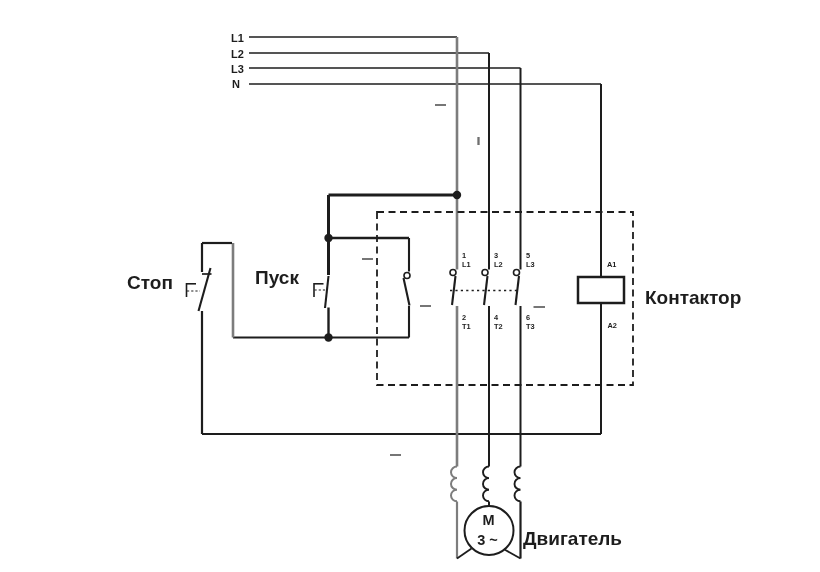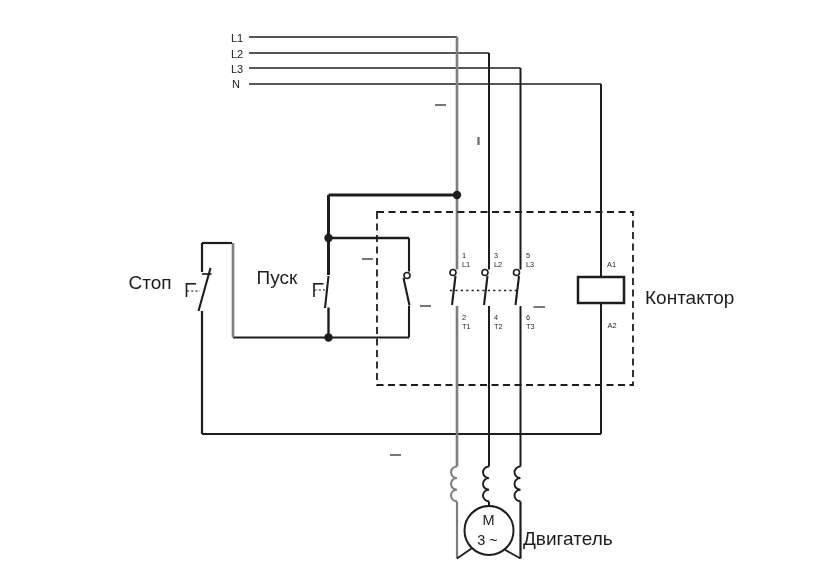--- a/index.html
+++ b/index.html
@@ -1,19 +1,20 @@
 <!DOCTYPE html>
 <html style="--line: #1d1d1d; --phase-l1: #7d7d7d; --text: #1d1d1d; --artifact: #6f6f6f; --background: #ffffff;"><head>
 <meta charset="utf-8">
 <style>
   html,body{margin:0;padding:0;background:#ffffff;}
   .stage{
     position:relative;width:800px;height:572px;overflow:hidden;
     background:var(--background,#ffffff);
     font-family:"Liberation Sans",sans-serif;
+    font-weight:bold;
   }
   svg{display:block}
   .ln{stroke:var(--line,#1d1d1d);fill:none;}
   .grey{stroke:var(--phase-l1,#7d7d7d);fill:none;}
   .art{stroke:var(--artifact,#6f6f6f);fill:none;}
   .dot{fill:var(--line,#1d1d1d);stroke:none;}
   .opencirc{fill:#ffffff;stroke:var(--line,#1d1d1d);}
   text{fill:var(--text,#1d1d1d);font-family:"Liberation Sans",sans-serif;}
   .lbl-big{font-size:19px;}
   .lbl-rail{font-size:11px;}

